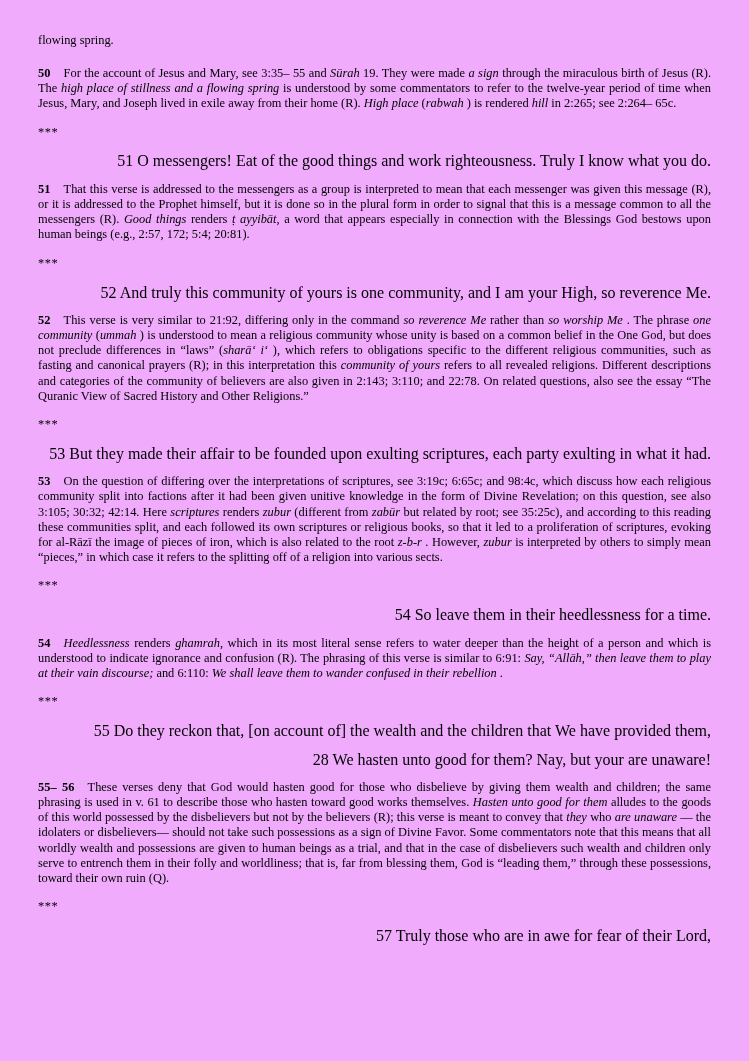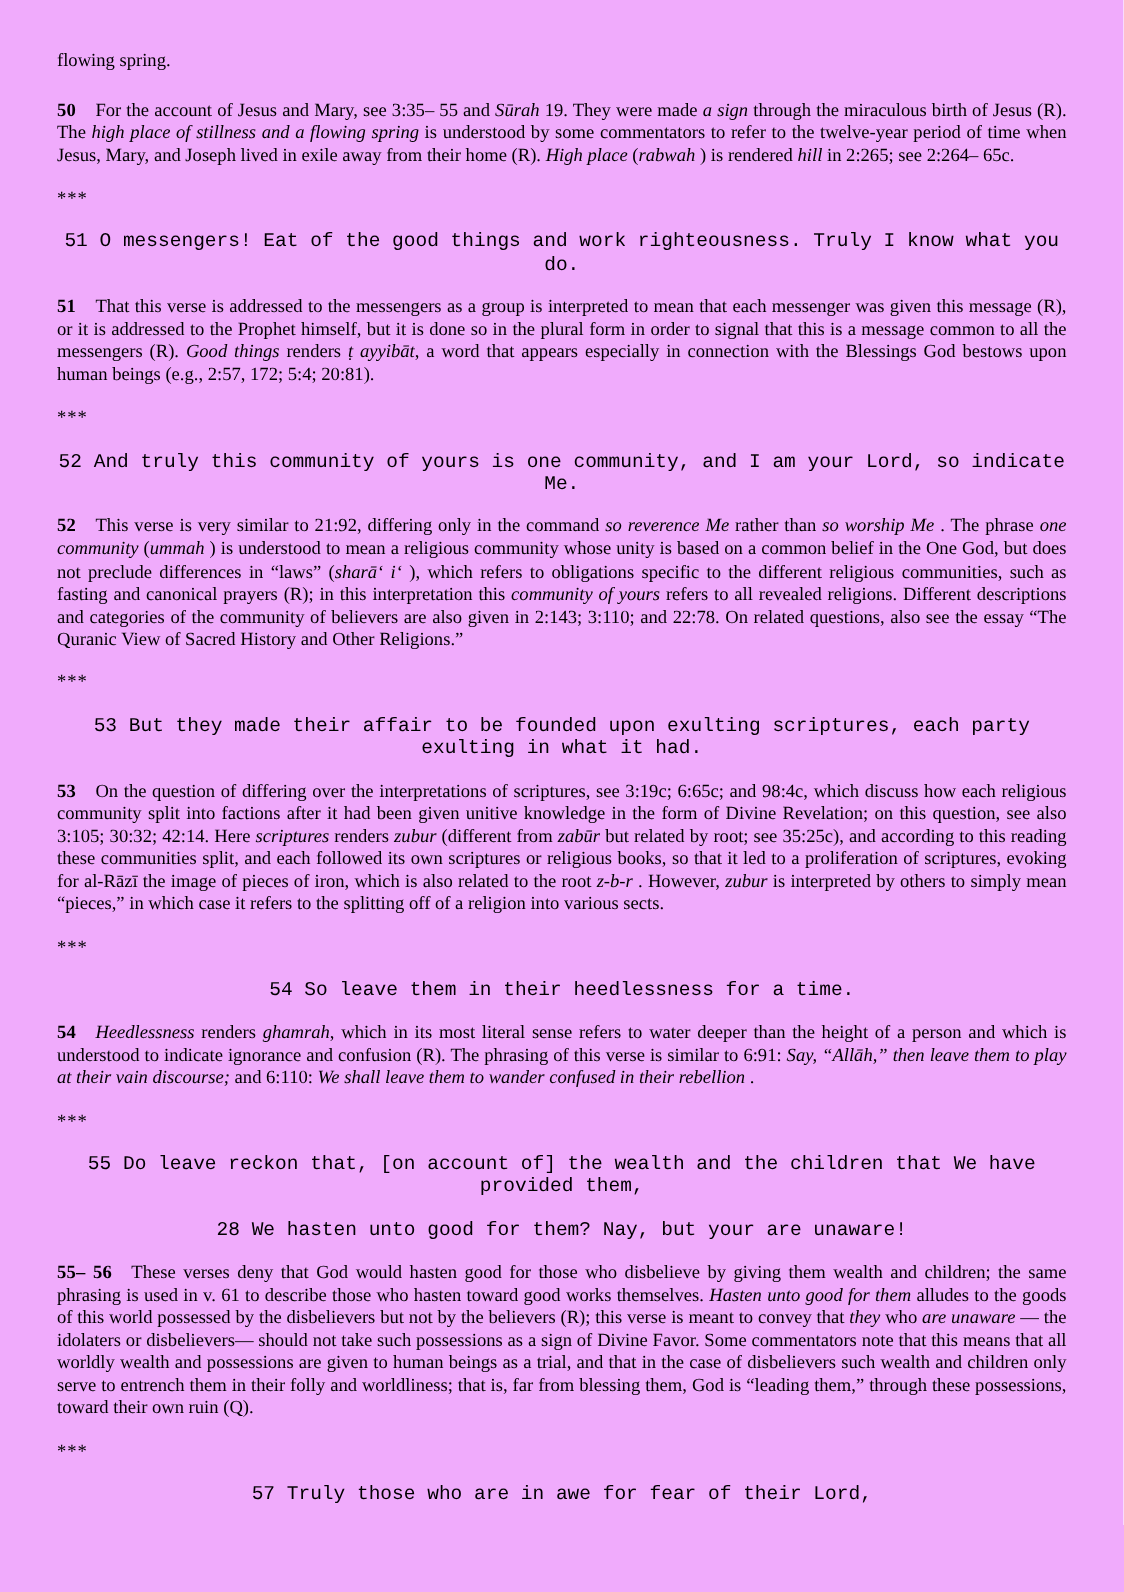--- a/index.html
+++ b/index.html
@@ -29,25 +29,24 @@
   .block {
     font-size: 12.4px;
     line-height: 15.1px;
     text-align: justify;
     text-justify: inter-word;
     margin: 0 0 13.5px 0;
     hyphens: none;
     -webkit-hyphens: none;
   }
   .verse {
-    font-size: 13px;
+    font-size: 16px;
     line-height: 15.1px;
-    text-align: center;
+    text-align: right;
     margin: 0 0 13.5px 0;
-    font-family: Liberation Mono, monospace;
   }
   .commentary {
     text-align: justify;
   }
   .cnum {
     font-weight: bold;
     letter-spacing: 0.1px;
   }
   .cgap {
     display: inline-block;
@@ -72,29 +71,29 @@
 
 <div id="page">
   <div id="content">
     <p class="block firstline">flowing spring.</p>
     <div id="blocks">
         <p class="block commentary"><span class="cnum">50</span><span class="cgap">&nbsp;</span><span>For the account of Jesus and Mary, see 3:35– 55 and </span><i>Sūrah</i><span> 19. They were made </span><i>a sign</i><span> through the miraculous birth of Jesus (R). The </span><i>high place of stillness and a flowing spring</i><span> is understood by some commentators to refer to the twelve-year period of time when Jesus, Mary, and Joseph lived in exile away from their home (R). </span><i>High place</i><span> (</span><i>rabwah</i><span> ) is rendered </span><i>hill</i><span> in 2:265; see 2:264– 65c.</span></p>
         <p class="sep">***</p>
         <p class="verse"><span>51</span> <span>O messengers! Eat of the good things and work righteousness. Truly I know what you do.</span></p>
         <p class="block commentary"><span class="cnum">51</span><span class="cgap">&nbsp;</span><span>That this verse is addressed to the messengers as a group is interpreted to mean that each messenger was given this message (R), or it is addressed to the Prophet himself, but it is done so in the plural form in order to signal that this is a message common to all the messengers (R). </span><i>Good things</i><span> renders </span><i>ṭ ayyibāt</i><span>, a word that appears especially in connection with the Blessings God bestows upon human beings (e.g., 2:57, 172; 5:4; 20:81).</span></p>
         <p class="sep">***</p>
-        <p class="verse"><span>52</span> <span>And truly this community of yours is one community, and I am your Lord, so indicate Me.</span></p>
+        <p class="verse"><span>52</span> <span>And truly this community of yours is one community, and I am your High, so reverence Me.</span></p>
         <p class="block commentary"><span class="cnum">52</span><span class="cgap">&nbsp;</span><span>This verse is very similar to 21:92, differing only in the command </span><i>so reverence Me</i><span> rather than </span><i>so worship Me</i><span> . The phrase </span><i>one community</i><span> (</span><i>ummah</i><span> ) is understood to mean a religious community whose unity is based on a common belief in the One God, but does not preclude differences in “laws” (</span><i>sharāʻ iʻ</i><span> ), which refers to obligations specific to the different religious communities, such as fasting and canonical prayers (R); in this interpretation this </span><i>community of yours</i><span> refers to all revealed religions. Different descriptions and categories of the community of believers are also given in 2:143; 3:110; and 22:78. On related questions, also see the essay “The Quranic View of Sacred History and Other Religions.”</span></p>
         <p class="sep">***</p>
         <p class="verse"><span>53</span> <span>But they made their affair to be founded upon exulting scriptures, each party exulting in what it had.</span></p>
         <p class="block commentary"><span class="cnum">53</span><span class="cgap">&nbsp;</span><span>On the question of differing over the interpretations of scriptures, see 3:19c; 6:65c; and 98:4c, which discuss how each religious community split into factions after it had been given unitive knowledge in the form of Divine Revelation; on this question, see also 3:105; 30:32; 42:14. Here </span><i>scriptures</i><span> renders </span><i>zubur</i><span> (different from </span><i>zabūr</i><span> but related by root; see 35:25c), and according to this reading these communities split, and each followed its own scriptures or religious books, so that it led to a proliferation of scriptures, evoking for al-Rāzī the image of pieces of iron, which is also related to the root </span><i>z-b-r</i><span> . However, </span><i>zubur</i><span> is interpreted by others to simply mean “pieces,” in which case it refers to the splitting off of a religion into various sects.</span></p>
         <p class="sep">***</p>
         <p class="verse"><span>54</span> <span>So leave them in their heedlessness for a time.</span></p>
         <p class="block commentary"><span class="cnum">54</span><span class="cgap">&nbsp;</span><i>Heedlessness</i><span> renders </span><i>ghamrah</i><span>, which in its most literal sense refers to water deeper than the height of a person and which is understood to indicate ignorance and confusion (R). The phrasing of this verse is similar to 6:91: </span><i>Say, “Allāh,” then leave them to play at their vain discourse;</i><span> and 6:110: </span><i>We shall leave them to wander confused in their rebellion</i><span> .</span></p>
         <p class="sep">***</p>
-        <p class="verse"><span>55</span> <span>Do leave reckon that, [on account of] the wealth and the children that We have provided them,</span></p>
+        <p class="verse"><span>55</span> <span>Do they reckon that, [on account of] the wealth and the children that We have provided them,</span></p>
         <p class="verse"><span>28</span> <span>We hasten unto good for them? Nay, but your are unaware!</span></p>
         <p class="block commentary"><span class="cnum">55– 56</span><span class="cgap">&nbsp;</span><span>These verses deny that God would hasten good for those who disbelieve by giving them wealth and children; the same phrasing is used in v. 61 to describe those who hasten toward good works themselves. </span><i>Hasten unto good for them</i><span> alludes to the goods of this world possessed by the disbelievers but not by the believers (R); this verse is meant to convey that </span><i>they</i><span> who </span><i>are unaware</i><span> — the idolaters or disbelievers— should not take such possessions as a sign of Divine Favor. Some commentators note that this means that all worldly wealth and possessions are given to human beings as a trial, and that in the case of disbelievers such wealth and children only serve to entrench them in their folly and worldliness; that is, far from blessing them, God is “leading them,” through these possessions, toward their own ruin (Q).</span></p>
         <p class="sep">***</p>
         <p class="verse"><span>57</span> <span>Truly those who are in awe for fear of their Lord,</span></p>
       </div>
   </div>
 </div>
 
 </body></html>

